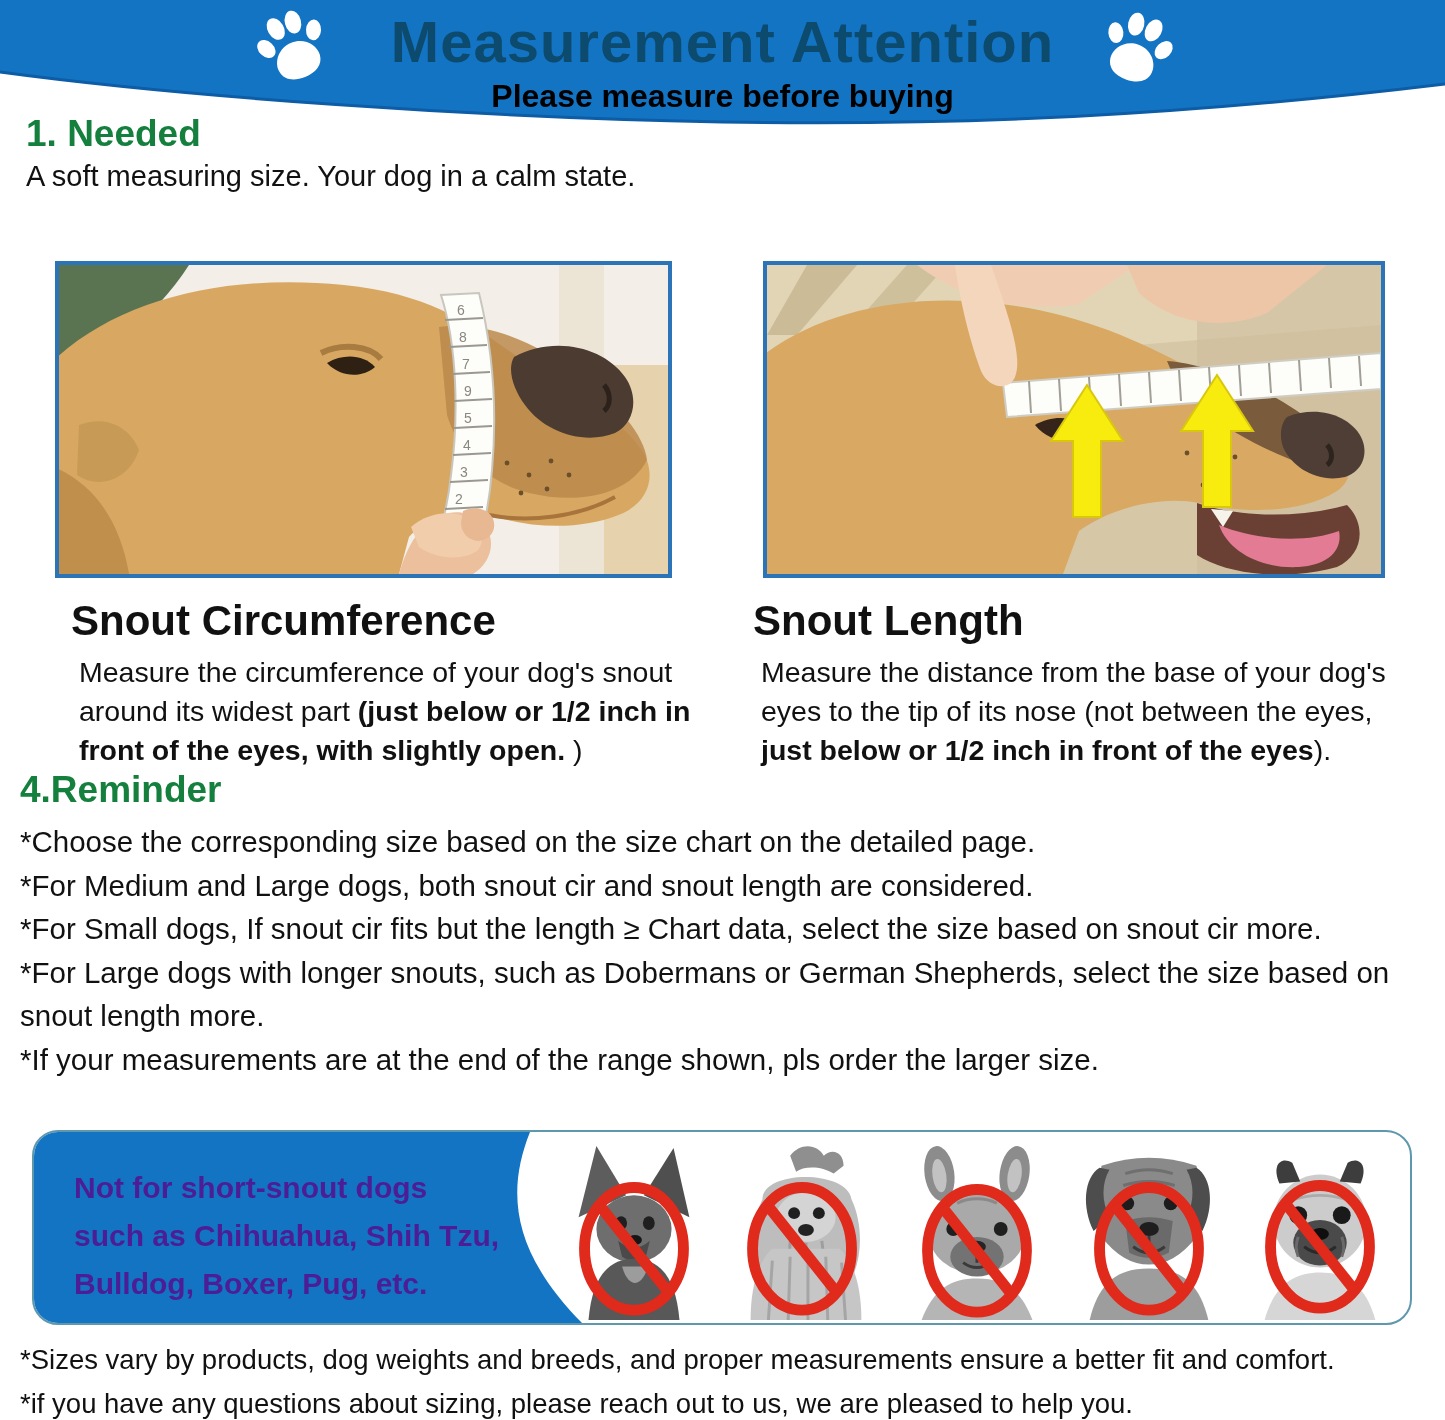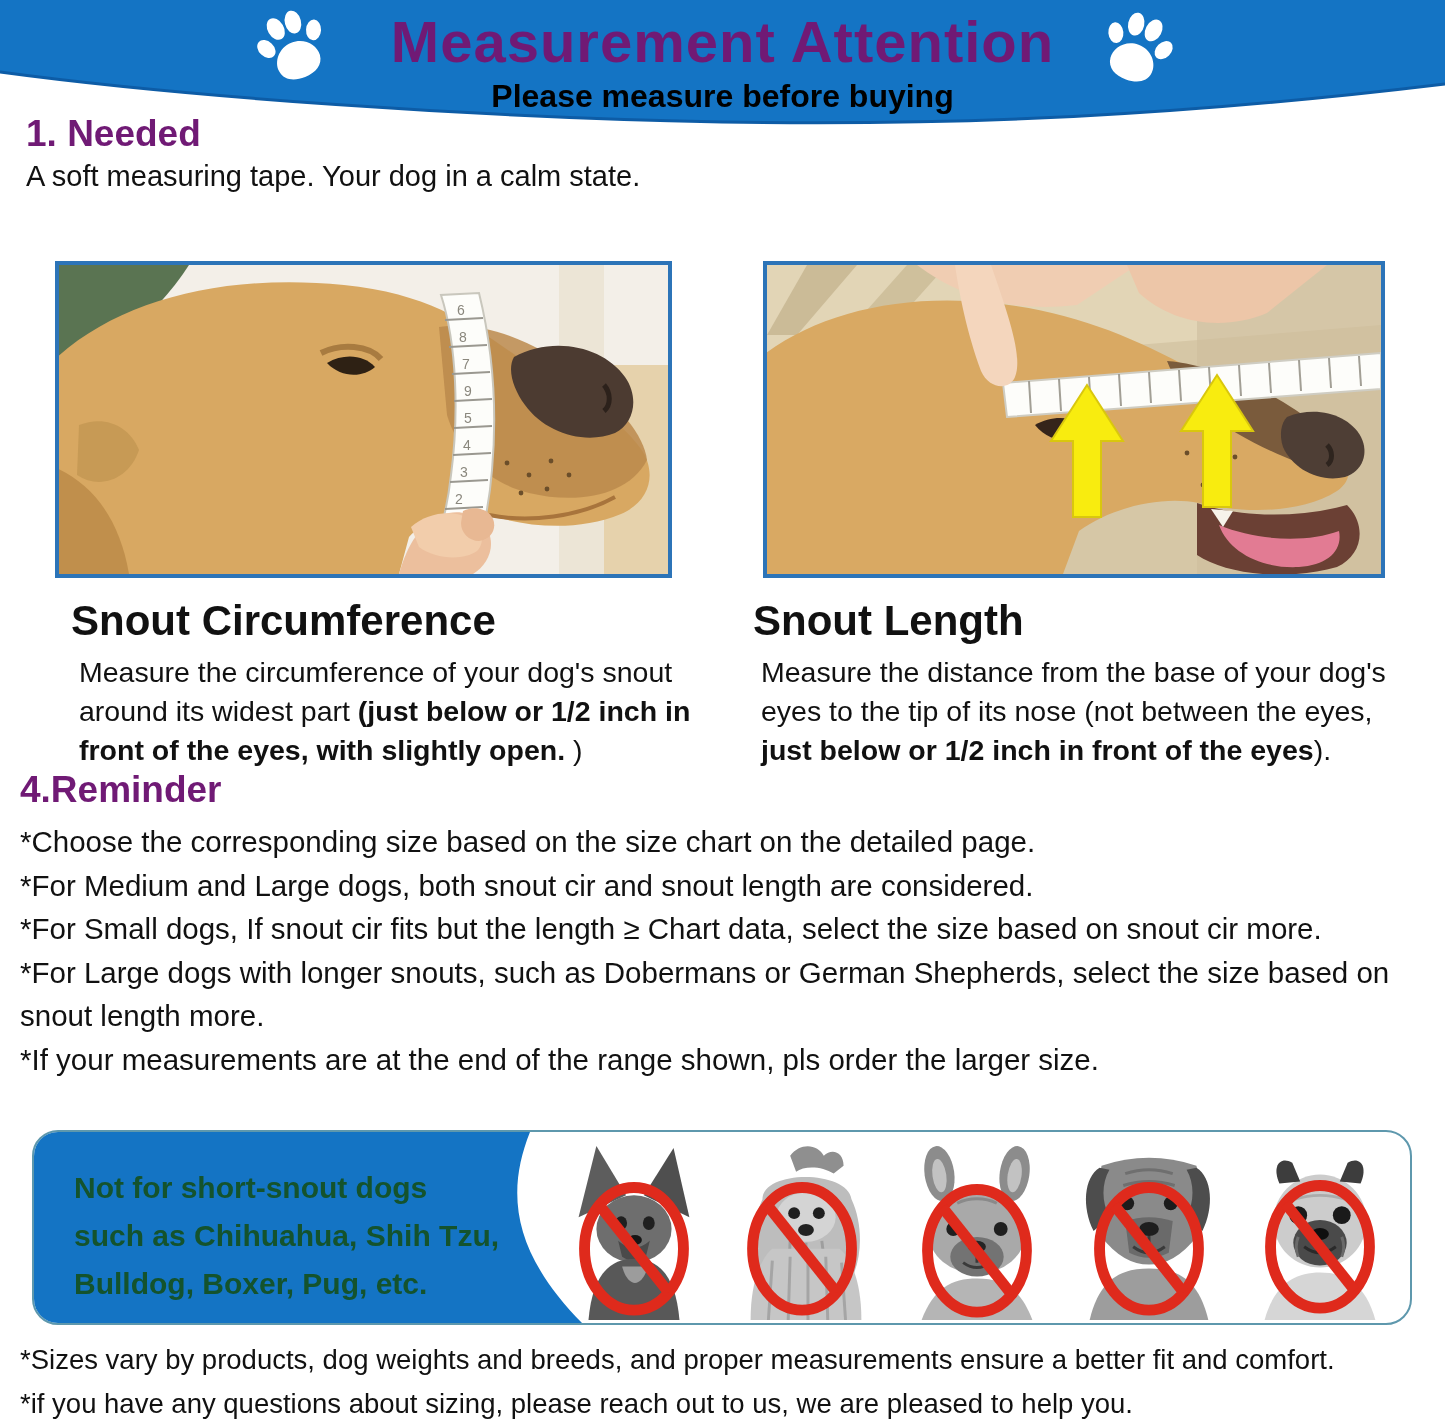--- a/index.html
+++ b/index.html
@@ -1,27 +1,27 @@
 <!DOCTYPE html>
 <html><head>
 <meta charset="utf-8">
 <style>
   html,body{margin:0;padding:0;background:#ffffff;}
   .page{position:relative;width:1445px;height:1420px;overflow:hidden;background:#fff;
         font-family:"Liberation Sans",sans-serif;color:#111;}
   .abs{position:absolute;}
   
   .banner{left:0;top:0;width:1445px;height:135px;}
-  .title{left:0;right:0;top:8px;text-align:center;color:#701a75;font-size:58px;font-weight:bold;letter-spacing:1px;}
+  .title{left:0;right:0;top:8px;text-align:center;color:#0c4a6e;font-size:58px;font-weight:bold;letter-spacing:1px;}
   .subtitle{left:0;right:0;top:78px;text-align:center;color:#000000;font-size:32px;font-weight:bold;}
   .paw{width:74px;height:74px;}
   .paw-left{left:256px;top:10px;transform:rotate(-22deg);}
   .paw-right{left:1100px;top:12px;transform:rotate(20deg);}
   
-  .h-blue{color:#701a75;font-weight:bold;font-size:37px;margin:0;}
+  .h-blue{color:#15803d;font-weight:bold;font-size:37px;margin:0;}
   .sec1{left:26px;top:113px;}
   .body1{left:26px;top:160px;font-size:29px;margin:0;}
   .sec2{left:26px;top:203px;}
   .sec3{left:20px;top:769px;}
   
   .photo{border:4px solid #2c74b8;background:#f3efe8;}
   .photoL{left:55px;top:261px;width:609px;height:309px;}
   .photoR{left:763px;top:261px;width:614px;height:309px;}
   .photo svg{display:block;width:100%;height:100%;}
   
@@ -31,21 +31,21 @@
   .cap h3{margin:0 0 8px 0;font-size:42px;}
   .cap p{margin:8px;font-size:28.5px;line-height:39px;}
   .cap .b{font-weight:bold;}
   
   .bullets{left:20px;top:820px;width:1410px;font-size:29.5px;line-height:43.5px;}
   .bullets p{margin:0;}
   
   .warnbox{left:32px;top:1130px;width:1376px;height:191px;border:2px solid #5e98ad;
            border-radius:26px;background:#fff;overflow:hidden;}
   .bluepanel{left:0;top:0;width:552px;height:191px;}
-  .warntext{left:40px;top:32px;color:#14532d;font-size:30px;font-weight:bold;line-height:48px;white-space:nowrap;}
+  .warntext{left:40px;top:32px;color:#4c1d95;font-size:30px;font-weight:bold;line-height:48px;white-space:nowrap;}
   .dogs{left:514px;right:6px;top:4px;height:184px;display:flex;justify-content:space-between;align-items:flex-end;}
   .dogs svg{width:170px;height:182px;}
   
   .footer{left:20px;top:1338px;width:1422px;font-size:27.5px;line-height:44px;}
   .footer p{margin:0;}
 </style>
 </head>
 <body>
 
 <div class="page">
@@ -71,21 +71,21 @@
       <ellipse cx="40" cy="12" rx="7" ry="10" transform="rotate(8 40 12)"></ellipse>
       <ellipse cx="54" cy="25" rx="6.5" ry="9" transform="rotate(25 54 25)"></ellipse>
       <path d="M32 28 C44 28 52 38 51 47 C50 56 42 60 32 60 C22 60 14 56 13 47 C12 38 20 28 32 28 Z"></path>
     </g>
   </svg>
 
   <div class="abs title">Measurement Attention</div>
   <div class="abs subtitle">Please measure before buying</div>
 
   <h2 class="abs h-blue sec1">1. Needed</h2>
-  <p class="abs body1">A soft measuring tape. Your dog in a calm state.</p>
+  <p class="abs body1">A soft measuring size. Your dog in a calm state.</p>
 
 
   <figure class="abs photo photoL" style="margin:0">
     <svg viewBox="0 0 609 309">
       <rect width="609" height="309" fill="#f3efe8"></rect>
       <path d="M0 0 L130 0 C95 55 45 88 0 100 Z" fill="#5a7452"></path>
       <rect x="540" y="100" width="69" height="209" fill="#e6d2ac"></rect>
       <rect x="500" y="0" width="45" height="309" fill="#ece5d6"></rect>
 
       <path d="M-10 309 L-10 100 C55 35 165 8 285 20 C375 29 415 62 465 96 C515 128 558 150 582 184 C598 207 592 236 562 249 C518 267 468 262 430 250 C398 240 368 252 350 272 L340 309 Z" fill="#d8a862"></path>

